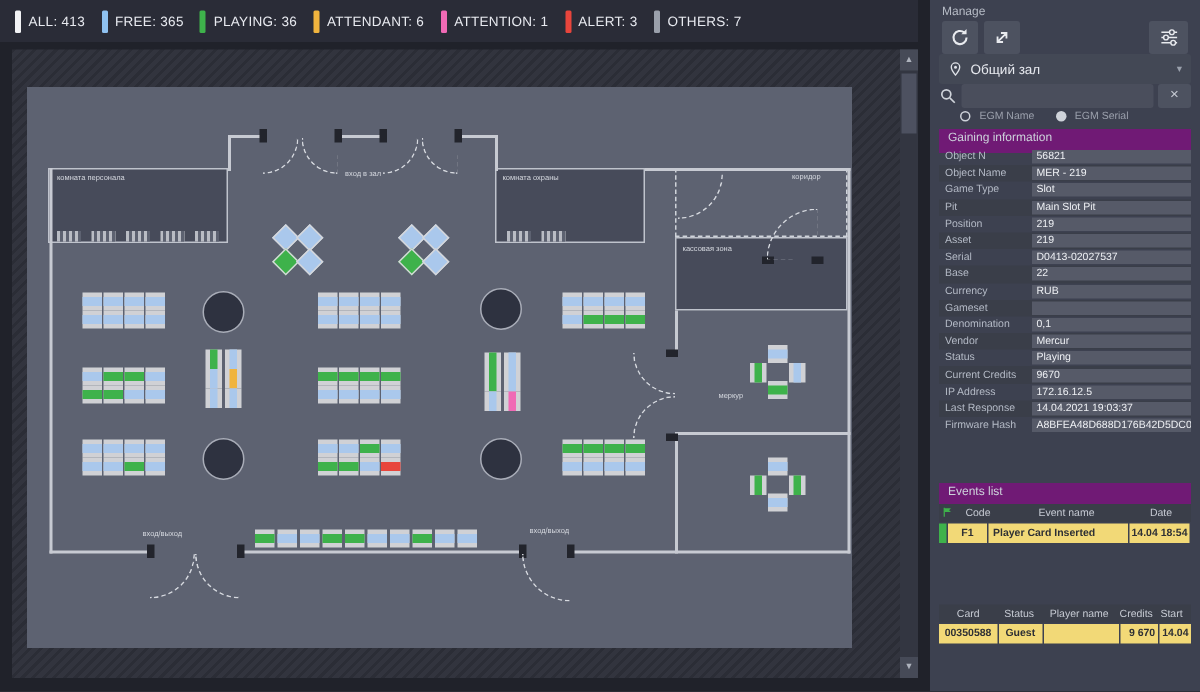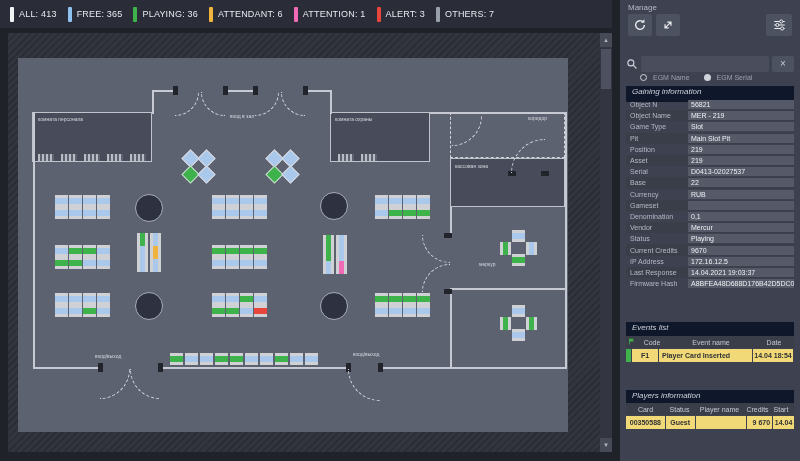--- a/index.html
+++ b/index.html
@@ -59,22 +59,22 @@
   .searchrow{position:absolute;left:6px;top:55px;width:168px;height:17px;display:flex;align-items:center;gap:3px;}
   .searchrow input{flex:1;height:16px;background:#4a4e5c;border:none;outline:none;color:#e6e8ee;
                    font-size:9px;padding:0 4px;border-radius:2px;font-family:"Liberation Sans",sans-serif;}
   .clearbtn{width:22px;height:16px;background:#4d5260;border:none;border-radius:2px;color:#c6cad3;
             font-size:10px;line-height:14px;cursor:pointer;padding:0;}
   .radiorow{position:absolute;left:20px;top:72px;width:160px;height:10px;display:flex;align-items:center;gap:6px;}
   .radio{width:7px;height:7px;border-radius:50%;box-sizing:border-box;cursor:pointer;display:inline-block;}
   .radio.ring{border:1.5px solid #cfd3da;}
   .radio.dot{background:#cfd3da;}
   .rlabel{font-size:7px;color:#9ba0ac;margin-right:8px;}
-  .sect{position:absolute;left:6px;width:168px;height:16px;background:#0f172a;color:#cdd2db;
-        font-size:8px;line-height:12px;padding-left:6px;box-sizing:border-box;font-style:italic;}
+  .sect{position:absolute;left:6px;width:168px;height:16px;background:#701a75;color:#cdd2db;
+        font-size:8px;line-height:12px;padding-left:6px;box-sizing:border-box;}
   .gi-head{top:86px;} .ev-head{top:322px;} .pl-head{top:390px;}
   .infolist{position:absolute;left:6px;top:99px;width:168px;}
   .irow{position:relative;height:11.2px;display:flex;align-items:center;}
   .irow.alt{background:#3a3e49;}
   .ilbl{font-size:7px;color:#b4bac6;width:62px;padding-left:4px;box-sizing:border-box;white-space:nowrap;}
   .ival{font-size:7px;color:#eef0f4;background:#565a68;flex:1;height:9px;line-height:9px;
         padding-left:3px;white-space:nowrap;overflow:hidden;}
   .ev-cols,.pl-cols{position:absolute;left:6px;width:168px;height:12px;background:#3a3e49;
         display:flex;align-items:center;font-size:7px;color:#c6cad3;}
   .ev-cols{top:336px;} .pl-cols{top:403px;}
@@ -511,20 +511,28 @@
           <line x1="2" y1="4" x2="14" y2="4"></line>
             <line x1="2" y1="8" x2="14" y2="8"></line>
             <line x1="2" y1="12" x2="14" y2="12"></line>
         </g>
         <circle cx="10" cy="4" r="1.8" fill="#4d5260" stroke="#e8eaee" stroke-width="1.1"></circle>
         <circle cx="5.5" cy="8" r="1.8" fill="#4d5260" stroke="#e8eaee" stroke-width="1.1"></circle>
         <circle cx="11" cy="12" r="1.8" fill="#4d5260" stroke="#e8eaee" stroke-width="1.1"></circle>
       </svg>
     </button>
 
+    <div class="locrow">
+      <svg width="10" height="12" viewBox="0 0 16 16">
+        <path d="M8 1.5c2.5 0 4.5 2 4.5 4.4 0 3.3-4.5 8.6-4.5 8.6S3.5 9.2 3.5 5.9C3.5 3.5 5.5 1.5 8 1.5z" fill="none" stroke="#dfe2e8" stroke-width="1.4"></path>
+        <circle cx="8" cy="6" r="1.6" fill="#dfe2e8"></circle>
+      </svg>
+      <span class="loc-label">Общий зал</span>
+      <span class="caret">▾</span>
+    </div>
 
     <div class="searchrow">
       <svg width="12" height="12" viewBox="0 0 16 16">
         <circle cx="6.5" cy="6.5" r="4" fill="none" stroke="#cfd3da" stroke-width="1.5"></circle>
         <line x1="9.6" y1="9.6" x2="14" y2="14" stroke="#cfd3da" stroke-width="1.5"></line>
       </svg>
       <input value="" placeholder="" style="">
       <button class="clearbtn">×</button>
     </div>
 
@@ -619,21 +627,20 @@
       <span class="ec name">Event name</span>
       <span class="ec date">Date</span>
     </div>
     <div class="ev-row">
       <span class="cell bar"></span>
       <span class="cell code">F1</span>
       <span class="cell name">Player Card Inserted</span>
       <span class="cell date">14.04 18:54</span>
     </div>
 
-    <div class="sect pl-head">Players information</div>
     <div class="pl-cols">
       <span class="pc card">Card</span>
       <span class="pc status">Status</span>
       <span class="pc pname">Player name</span>
       <span class="pc credits">Credits</span>
       <span class="pc start">Start</span>
     </div>
     <div class="pl-row">
       <span class="cell card">00350588</span>
       <span class="cell status">Guest</span>

